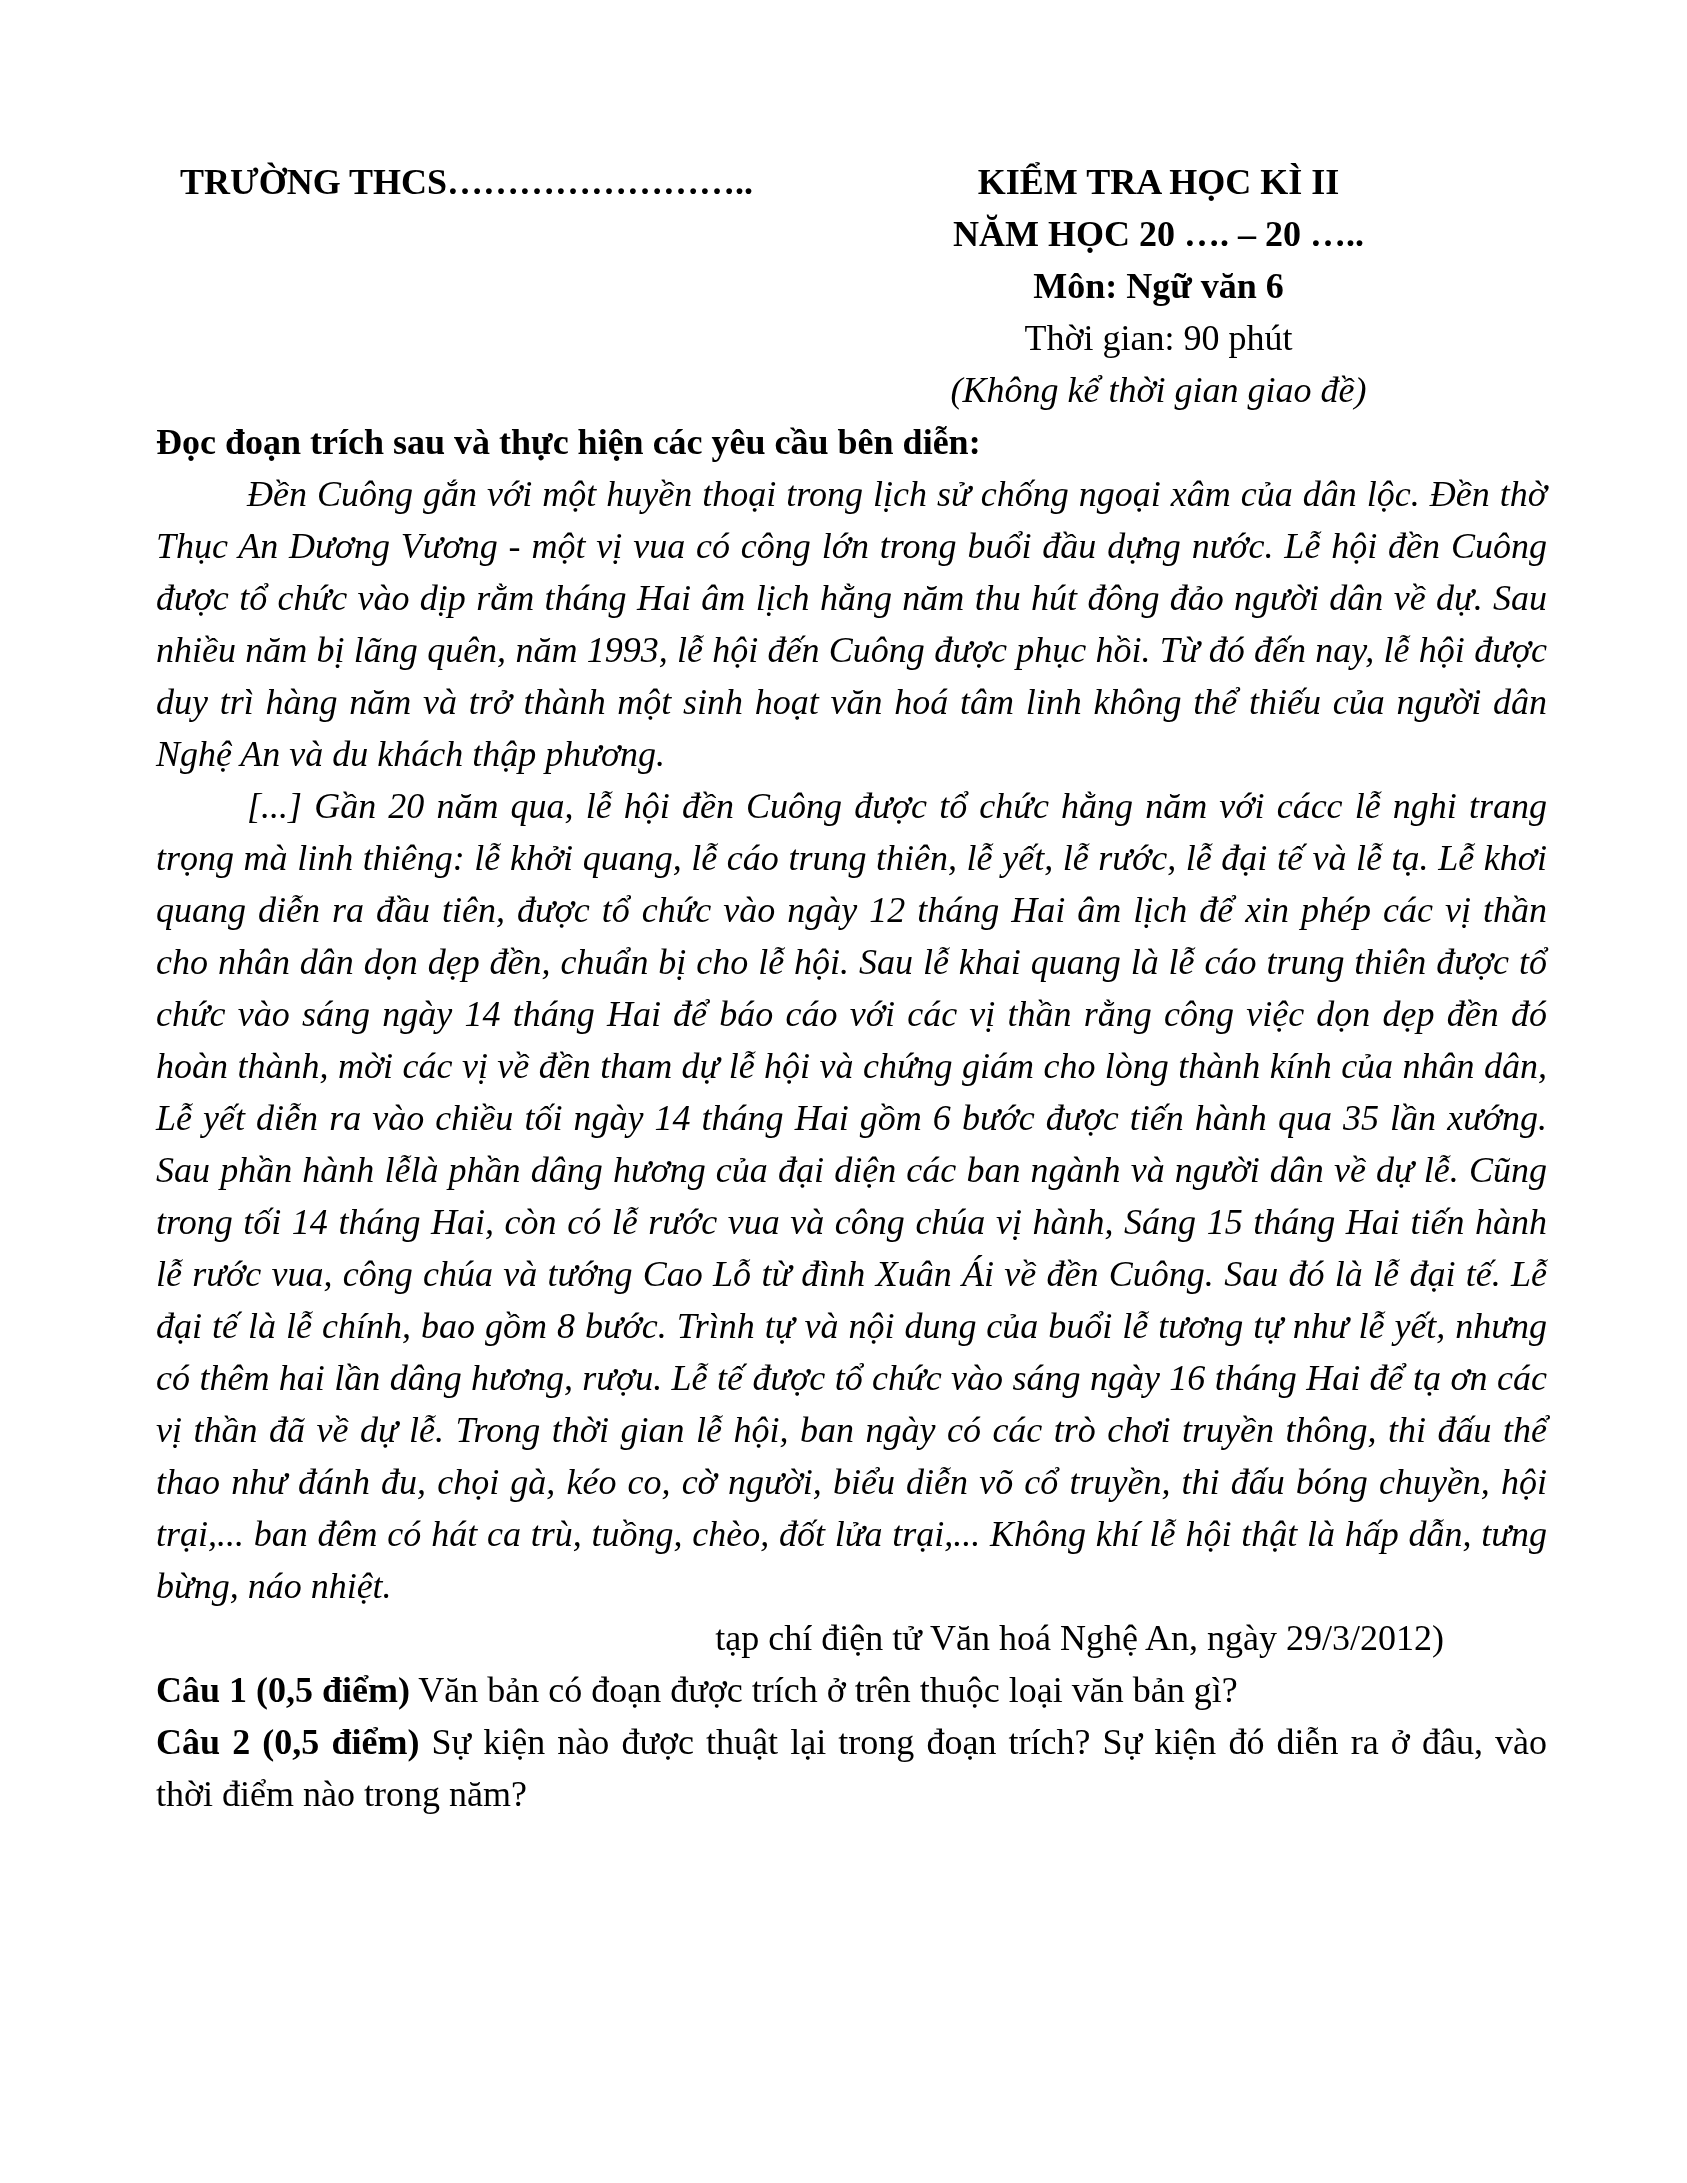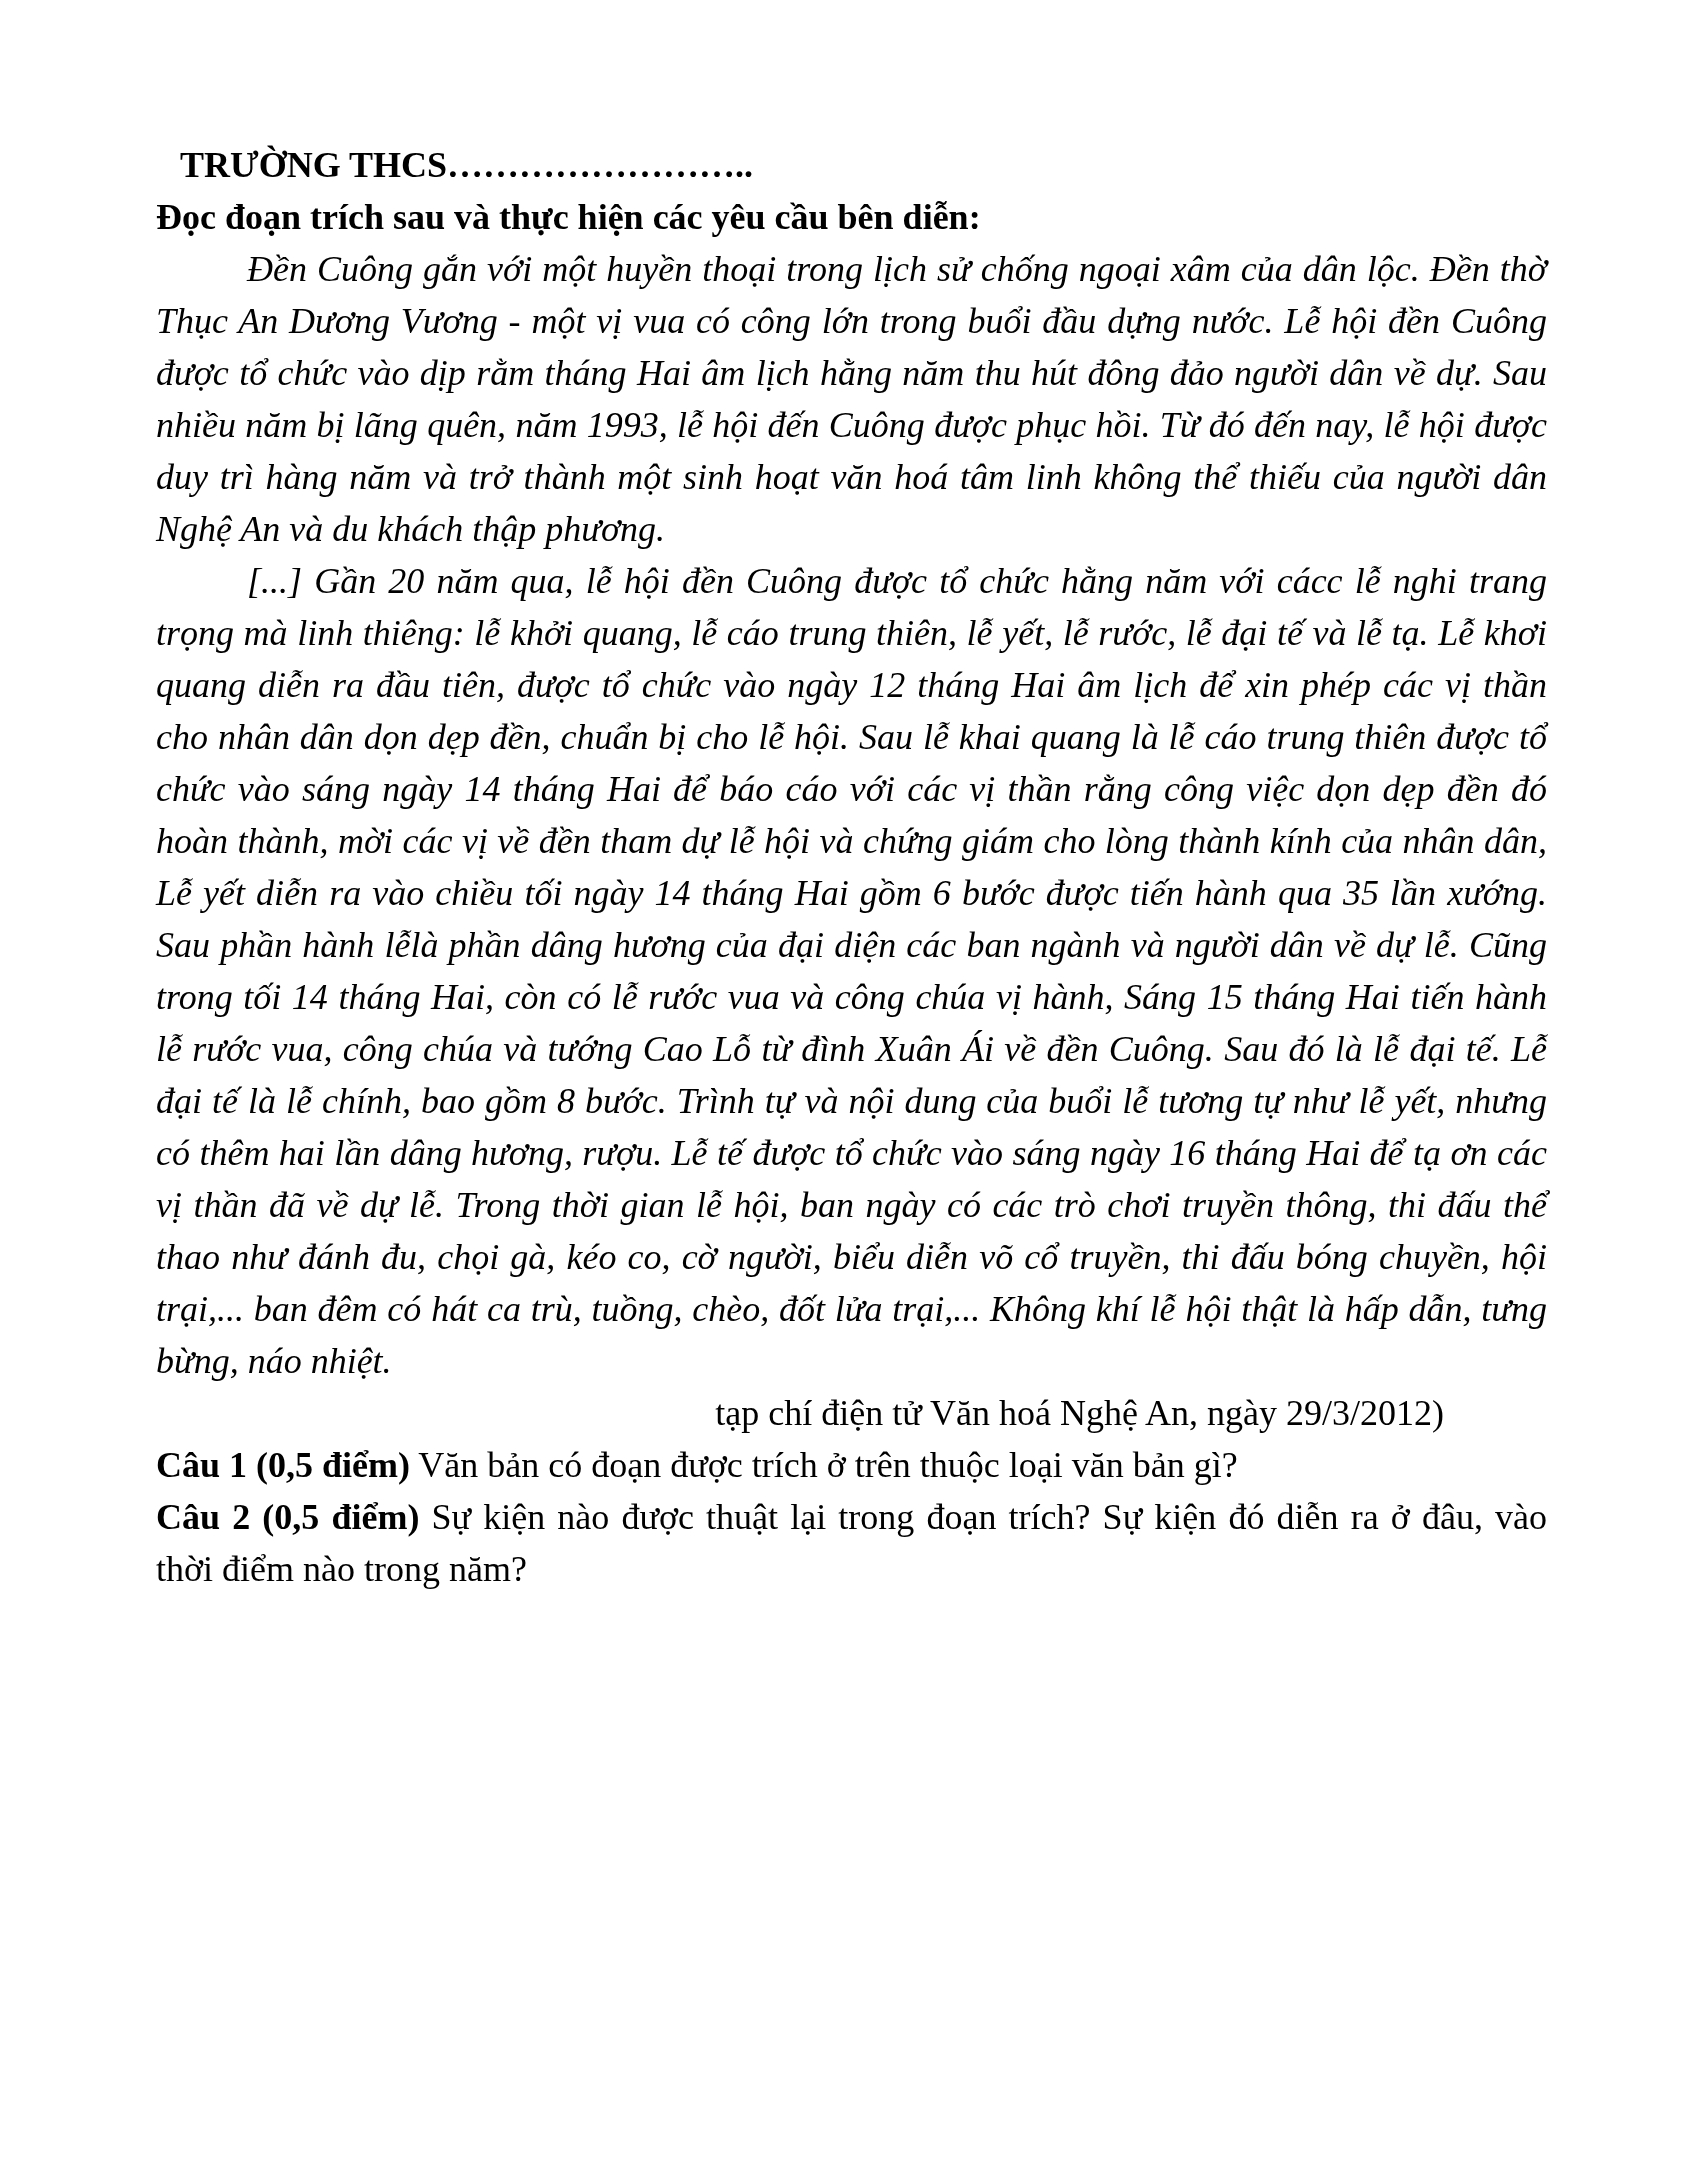--- a/index.html
+++ b/index.html
@@ -11,21 +11,21 @@
     height: 2183px;
     background: #ffffff;
     color: #000000;
     font-family: "Liberation Serif", "DejaVu Serif", serif;
     position: relative;
     overflow: hidden;
   }
   .page {
     position: absolute;
     left: 156px;
-    top: 139px;
+    top: 156px;
     width: 1391px;
     font-size: 36px;
     line-height: 52px;
   }
   .doc-header {
     display: flex;
     align-items: flex-start;
   }
   .school {
     font-weight: bold;
@@ -68,20 +68,27 @@
     font-weight: bold;
   }
 </style>
 </head>
 <body>
 
 <div class="page">
 
   <div class="doc-header">
     <div class="school">TRƯỜNG THCS……………………..</div>
+    <div class="exam-block">
+      <div class="bold">KIỂM TRA HỌC KÌ II</div>
+      <div class="bold">NĂM HỌC 20 …. – 20 …..</div>
+      <div class="bold">Môn: Ngữ văn 6</div>
+      <div>Thời gian: 90 phút</div>
+      <div class="exam-note">(Không kể thời gian giao đề)</div>
+    </div>
   </div>
 
 
   <div class="section-heading">Đọc đoạn trích sau và thực hiện các yêu cầu bên diễn:</div>
 
   <p class="excerpt">Đền Cuông gắn với một huyền thoại trong lịch sử chống ngoại xâm của dân lộc. Đền thờ Thục An Dương Vương - một vị vua có công lớn trong buổi đầu dựng nước. Lễ hội đền Cuông được tổ chức vào dịp rằm tháng Hai âm lịch hằng năm thu hút đông đảo người dân về dự. Sau nhiều năm bị lãng quên, năm 1993, lễ hội đến Cuông được phục hồi. Từ đó đến nay, lễ hội được duy trì hàng năm và trở thành một sinh hoạt văn hoá tâm linh không thể thiếu của người dân Nghệ An và du khách thập phương.</p>
 
   <p class="excerpt">[...] Gần 20 năm qua, lễ hội đền Cuông được tổ chức hằng năm với cácc lễ nghi trang trọng mà linh thiêng: lễ khởi quang, lễ cáo trung thiên, lễ yết, lễ rước, lễ đại tế và lễ tạ. Lễ khơi quang diễn ra đầu tiên, được tổ chức vào ngày 12 tháng Hai âm lịch để xin phép các vị thần cho nhân dân dọn dẹp đền, chuẩn bị cho lễ hội. Sau lễ khai quang là lễ cáo trung thiên được tổ chức vào sáng ngày 14 tháng Hai để báo cáo với các vị thần rằng công việc dọn dẹp đền đó hoàn thành, mời các vị về đền tham dự lễ hội và chứng giám cho lòng thành kính của nhân dân, Lễ yết diễn ra vào chiều tối ngày 14 tháng Hai gồm 6 bước được tiến hành qua 35 lần xướng. Sau phần hành lễlà phần dâng hương của đại diện các ban ngành và người dân về dự lễ. Cũng trong tối 14 tháng Hai, còn có lễ rước vua và công chúa vị hành, Sáng 15 tháng Hai tiến hành lễ rước vua, công chúa và tướng Cao Lỗ từ đình Xuân Ái về đền Cuông. Sau đó là lễ đại tế. Lễ đại tế là lễ chính, bao gồm 8 bước. Trình tự và nội dung của buổi lễ tương tự như lễ yết, nhưng có thêm hai lần dâng hương, rượu. Lễ tế được tổ chức vào sáng ngày 16 tháng Hai để tạ ơn các vị thần đã về dự lễ. Trong thời gian lễ hội, ban ngày có các trò chơi truyền thông, thi đấu thể thao như đánh đu, chọi gà, kéo co, cờ người, biểu diễn võ cổ truyền, thi đấu bóng chuyền, hội trại,... ban đêm có hát ca trù, tuồng, chèo, đốt lửa trại,... Không khí lễ hội thật là hấp dẫn, tưng bừng, náo nhiệt.</p>
 
 

